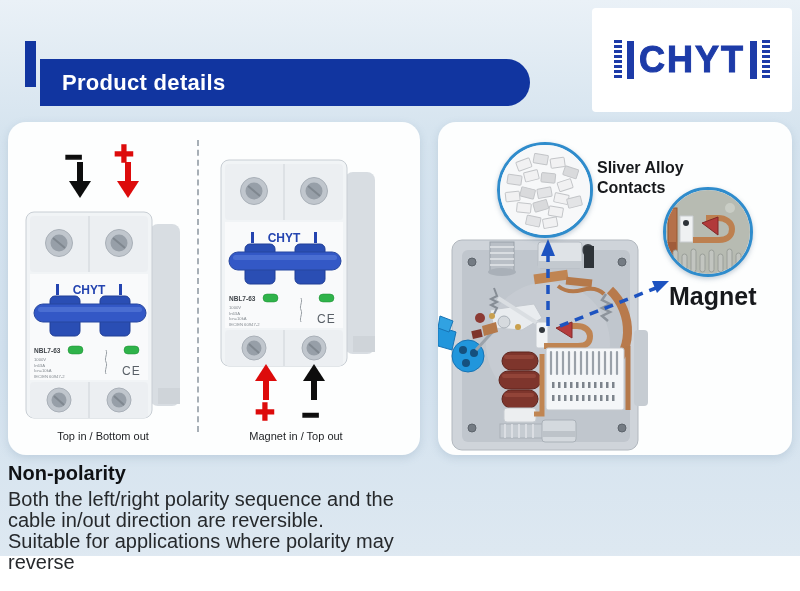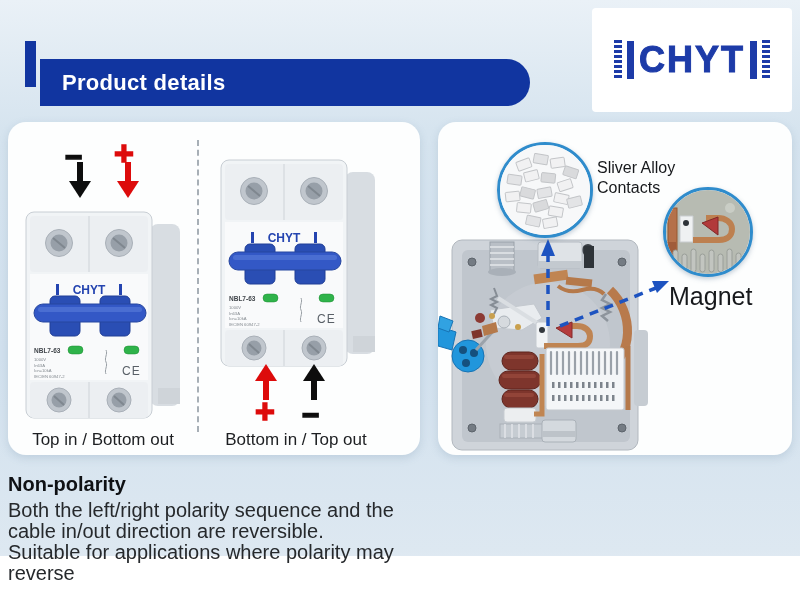--- a/index.html
+++ b/index.html
@@ -19,34 +19,34 @@
   
   .panel{position:absolute;background:#fdfefe;border-radius:18px;box-shadow:0 3px 8px rgba(100,130,160,.22);}
   .panel-left{left:8px;top:122px;width:412px;height:333px;}
   .panel-right{left:438px;top:122px;width:354px;height:333px;}
   .divider{position:absolute;left:189px;top:18px;height:292px;border-left:2px dashed #a7afb6;}
   
   .sign{position:absolute;font-weight:900;line-height:1;-webkit-text-stroke:1.5px currentColor;}
   .sign.black{color:#0d0d0d;}
   .sign.red{color:#dd0b0b;}
   .arrow{position:absolute;width:24px;height:36px;}
-  .caption{position:absolute;font-size:17px;color:#1d1f22;white-space:nowrap;}
+  .caption{position:absolute;font-size:11px;color:#1d1f22;white-space:nowrap;}
   
   .bubble{position:absolute;border:3px solid #2f8ccc;border-radius:50%;overflow:hidden;background:#f7f8f9;box-shadow:0 2px 5px rgba(80,110,140,.35);}
   .bubble-contacts{left:59px;top:20px;width:90px;height:90px;}
   .bubble-magnet{left:225px;top:65px;width:84px;height:84px;}
-  .callout-label{position:absolute;font-weight:normal;color:#17191c;}
+  .callout-label{position:absolute;font-weight:bold;color:#17191c;}
   .label-contacts{left:159px;top:36px;width:112px;font-size:16px;line-height:20px;}
   .label-magnet{left:231px;top:160px;font-size:25px;}
   .overlay{position:absolute;left:0;top:0;width:354px;height:333px;pointer-events:none;}
   
   .section{position:absolute;}
   .section h3{margin:0;font-size:20px;font-weight:bold;color:#0f1114;}
   .section p{margin:4px 0 0 0;font-size:20px;line-height:21px;color:#26292c;}
-  .section-left{left:8px;top:462px;width:392px;margin-top:11px;}
+  .section-left{left:8px;top:462px;width:392px;}
   .section-right{left:438px;top:462px;width:350px;}
 </style>
 </head>
 <body>
 
 <div class="page">
 
   <div class="accent-bar"></div>
   <div class="title-banner">
     <span>Product details</span>
@@ -176,21 +176,21 @@
         <rect x="9" y="15" width="6" height="21" fill="#dd0b0b"></rect>
     </svg>
     <svg class="arrow" style="left:294px;top:242px;" viewBox="0 0 24 36">
       <polygon points="1,17 23,17 12,0" fill="#0d0d0d"></polygon>
         <rect x="9" y="15" width="6" height="21" fill="#0d0d0d"></rect>
     </svg>
     <span class="sign red" style="left:247px;top:272px;font-size:34px;">+</span>
     <span class="sign black" style="left:294px;top:278px;font-size:30px;">−</span>
 
     <span class="caption" style="left:95px;top:308px;transform:translateX(-50%);">Top in / Bottom out</span>
-    <span class="caption" style="left:288px;top:308px;transform:translateX(-50%);">Bottom in / Top out</span>
+    <span class="caption" style="left:288px;top:308px;transform:translateX(-50%);">Magnet in / Top out</span>
   </div>
 
   <div class="panel panel-right">
 
     <svg style="position:absolute;left:0;top:112px;" width="215" height="221" viewBox="0 0 215 221">
       <rect x="14" y="6" width="186" height="210" rx="10" fill="#cfd4da" stroke="#b2b8bf"></rect>
       <rect x="196" y="96" width="14" height="76" rx="4" fill="#c6ccd2"></rect>
       <rect x="24" y="16" width="168" height="192" rx="6" fill="#c0c6cd"></rect>
       <circle cx="110" cy="110" r="62" fill="#c9ced4" opacity=".65"></circle>
       <circle cx="34" cy="28" r="4" fill="#747b83" stroke="#5d646c"></circle>

